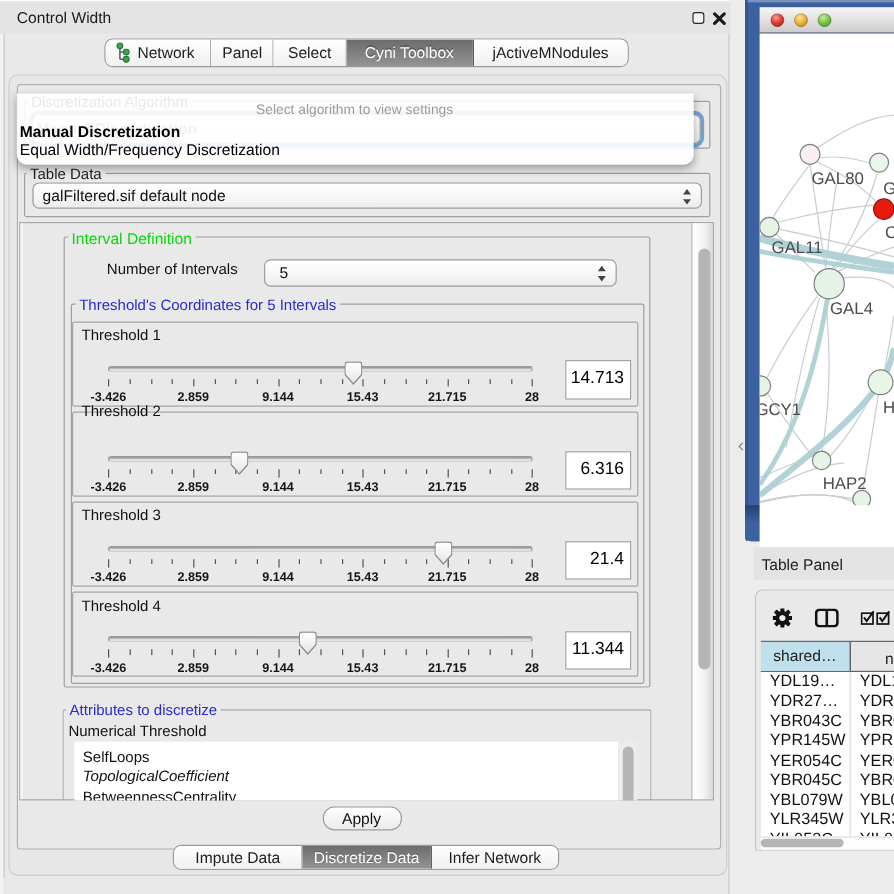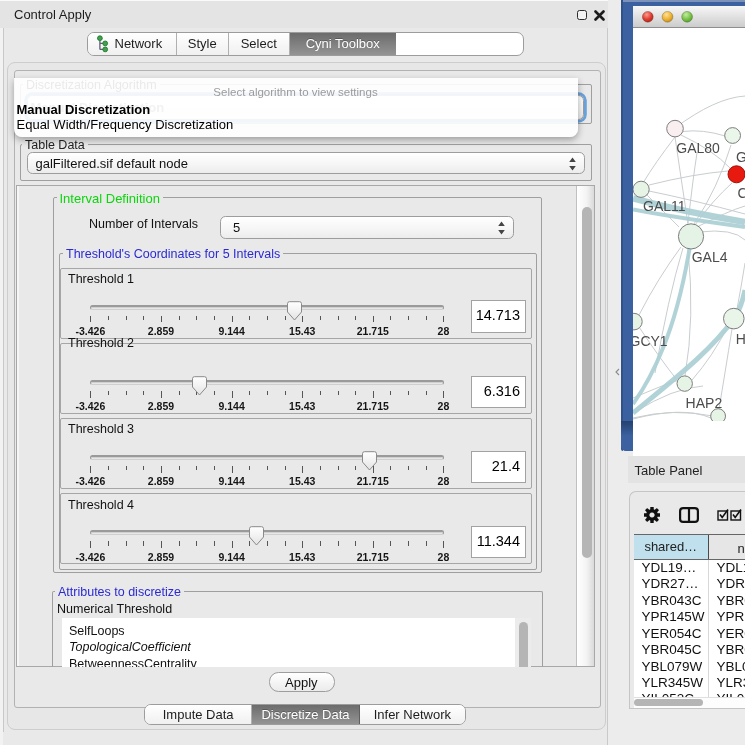--- a/index.html
+++ b/index.html
@@ -27,21 +27,21 @@
 .trow span { font-size:13.5px; color:#111; white-space:nowrap; }
 .lrow { font-size:12.5px; color:#111; white-space:nowrap; }
 </style>
 </head>
 <body>
 
 <div style="left:0; top:0; width:608px; height:745px; background:#e9e9e9; border-right:1px solid #c9c9c9;"></div>
 <div style="left:0; top:0; width:2.5px; height:745px; background:#f2f2f2;"></div>
 <div style="left:2.5px; top:26px; width:1px; height:706px; background:#c8c8c8;"></div>
 <div style="left:0; top:0; width:608px; height:28px; background:#e4e4e4; border-top:1px solid #fafafa;"></div>
-<span style="left:14px; top:7px; font-size:13px; color:#1c1c1c;">Control Apply</span>
+<span style="left:14px; top:7px; font-size:13px; color:#1c1c1c;">Control Width</span>
 <div style="left:577px; top:10px; width:10px; height:10px; border:1.8px solid #2b2b2b; border-radius:2.5px; background:#f2f2f2;"></div>
 <svg style="left:593.5px; top:10px;" width="11" height="11" viewBox="0 0 11 11">
     <path d="M1.5 1.5 L9.5 9.5 M9.5 1.5 L1.5 9.5" stroke="#1b1b1b" stroke-width="2.6" stroke-linecap="round"></path>
   </svg>
 
 <div style="left:7px; top:62px; width:599px; height:668px; background:#e7e7e7; border:1px solid #cdcdcd; border-radius:8px;"></div>
 <div style="left:13.5px; top:70px; width:587.5px; height:638px; background:#e9e9e9; border:1px solid #b2b2b2; border-radius:3px;"></div>
 
 <div class="group" style="left:20px; top:84px; width:572px; height:40px;"></div>
 <div class="gtitle" style="left:23px; top:78px; color:#222;">Discretization Algorithm</div>
@@ -240,23 +240,24 @@
 
 <div class="seg" style="left:87px; top:31.5px; width:437px; height:24px;">
   <div style="width:88.5px; justify-content:flex-start; padding-left:26.5px;"><svg style="position:absolute; left:8px; top:2.5px;" width="14" height="19" viewBox="0 0 14 19">
         <path d="M3.9 5.5 V14.4 M3.9 8.4 H7 M3.9 14.4 H7" stroke="#5a5f72" stroke-width="1.3" fill="none"></path>
         <g fill="#42a050" stroke="#1e7a2e" stroke-width="0.9">
           <circle cx="3.9" cy="3.2" r="2.4"></circle>
           <circle cx="9.2" cy="8.4" r="2.4"></circle>
           <circle cx="9.2" cy="14.4" r="2.4"></circle>
         </g>
       </svg>Network</div>
-  <div style="width:52.5px;">Style</div>
+  <div style="width:52.5px;">Panel</div>
   <div style="width:60.5px;">Select</div>
   <div class="sel" style="width:106.5px;">Cyni Toolbox</div>
+  <div style="width:129px;">jActiveMNodules</div>
 </div>
 
 <div class="seg" style="left:144px; top:703.5px; width:322px; height:21px;">
   <div style="width:108px;">Impute Data</div>
   <div class="sel" style="width:108px;">Discretize Data</div>
   <div style="width:106px;">Infer Network</div>
 </div>
 
 <div style="left:14px; top:77.5px; width:563.5px; height:59px; background:rgba(255,255,255,0.9); border-radius:0 0 8px 8px; box-shadow:0 3px 7px rgba(0,0,0,0.32); z-index:8;"></div>
 <span style="left:14px; top:86px; width:563px; text-align:center; font-size:11.5px; color:#9b9b9b; z-index:9;">Select algorithm to view settings</span>

